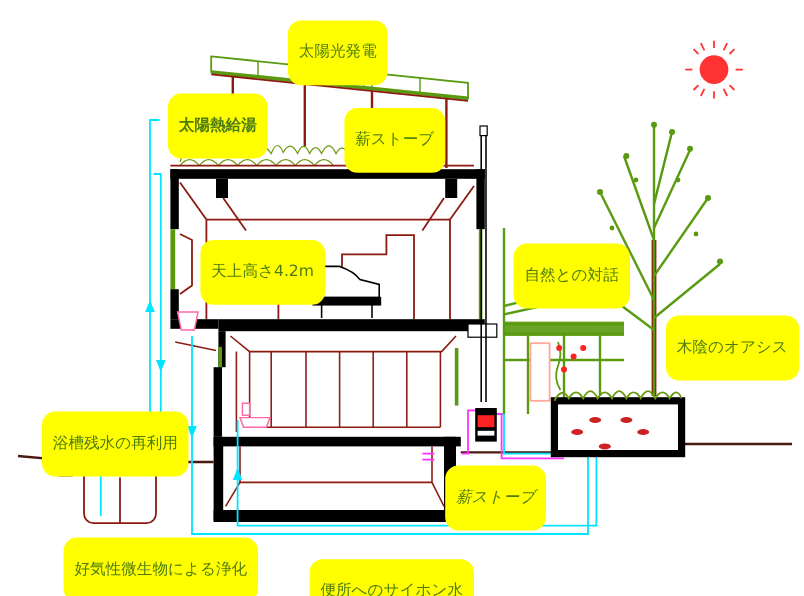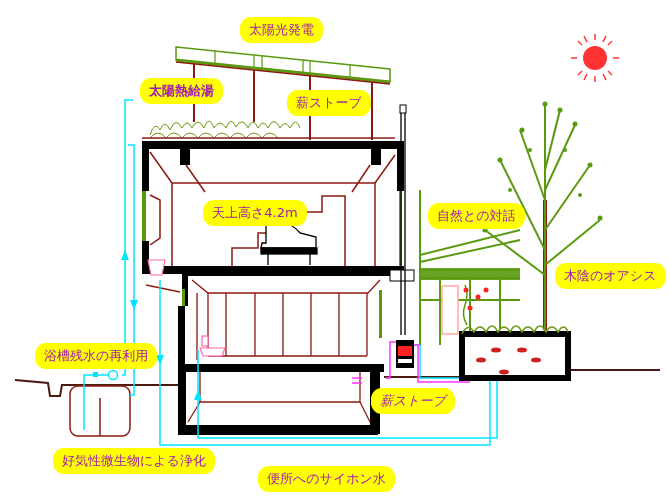--- a/index.html
+++ b/index.html
@@ -1,21 +1,21 @@
 <!DOCTYPE html>
 <html><head>
 <meta charset="utf-8">
 <style>
   html, body { margin: 0; padding: 0; background: #ffffff; }
   body { width: 670px; height: 497px; position: relative; overflow: hidden;
          font-family: "DejaVu Sans", sans-serif; }
   #diagram { position: absolute; left: 0; top: 0; width: 670px; height: 497px; }
   .label {
-    position: absolute; background: #ffff00; color: #a21caf;
-    font-size: 13px; line-height: 22px; height: 22px; padding: 2px 9px;
+    position: absolute; background: #ffff00; color: #4d7c0f;
+    font-size: 13px; line-height: 22px; height: 22px; padding: 16px 9px;
     border-radius: 11px; white-space: nowrap;
     font-family: "DejaVu Sans", sans-serif;
   }
 </style>
 </head>
 <body>
 
 <svg id="diagram" viewBox="0 0 670 497" xmlns="http://www.w3.org/2000/svg">
 
   <g>
@@ -240,19 +240,19 @@
       <ellipse cx="481" cy="360" rx="5" ry="2.5" fill="#cc2222"></ellipse>
       <ellipse cx="536" cy="360" rx="5" ry="2.5" fill="#cc2222"></ellipse>
       <ellipse cx="504" cy="372" rx="5" ry="2.5" fill="#cc2222"></ellipse>
     </g>
   </g>
 </svg>
 
 <div class="label" style="left:240px;top:17px;">太陽光発電</div>
 <div class="label" style="left:140px;top:78px;font-weight:bold;">太陽熱給湯</div>
 <div class="label" style="left:287px;top:90px;">薪ストーブ</div>
-<div class="label" style="left:167px;top:200px;margin-left:36px;">天上高さ4.2m</div>
+<div class="label" style="left:167px;top:200px;">天上高さ4.2m</div>
 <div class="label" style="left:428px;top:203px;">自然との対話</div>
 <div class="label" style="left:555px;top:263px;">木陰のオアシス</div>
 <div class="label" style="left:3px;top:343px;margin-left:32px;">浴槽残水の再利用</div>
 <div class="label" style="left:371px;top:388px;font-style:italic;">薪ストーブ</div>
 <div class="label" style="left:17px;top:448px;margin-left:36px;">好気性微生物による浄化</div>
 <div class="label" style="left:258px;top:466px;">便所へのサイホン水</div>
 
 </body></html>

